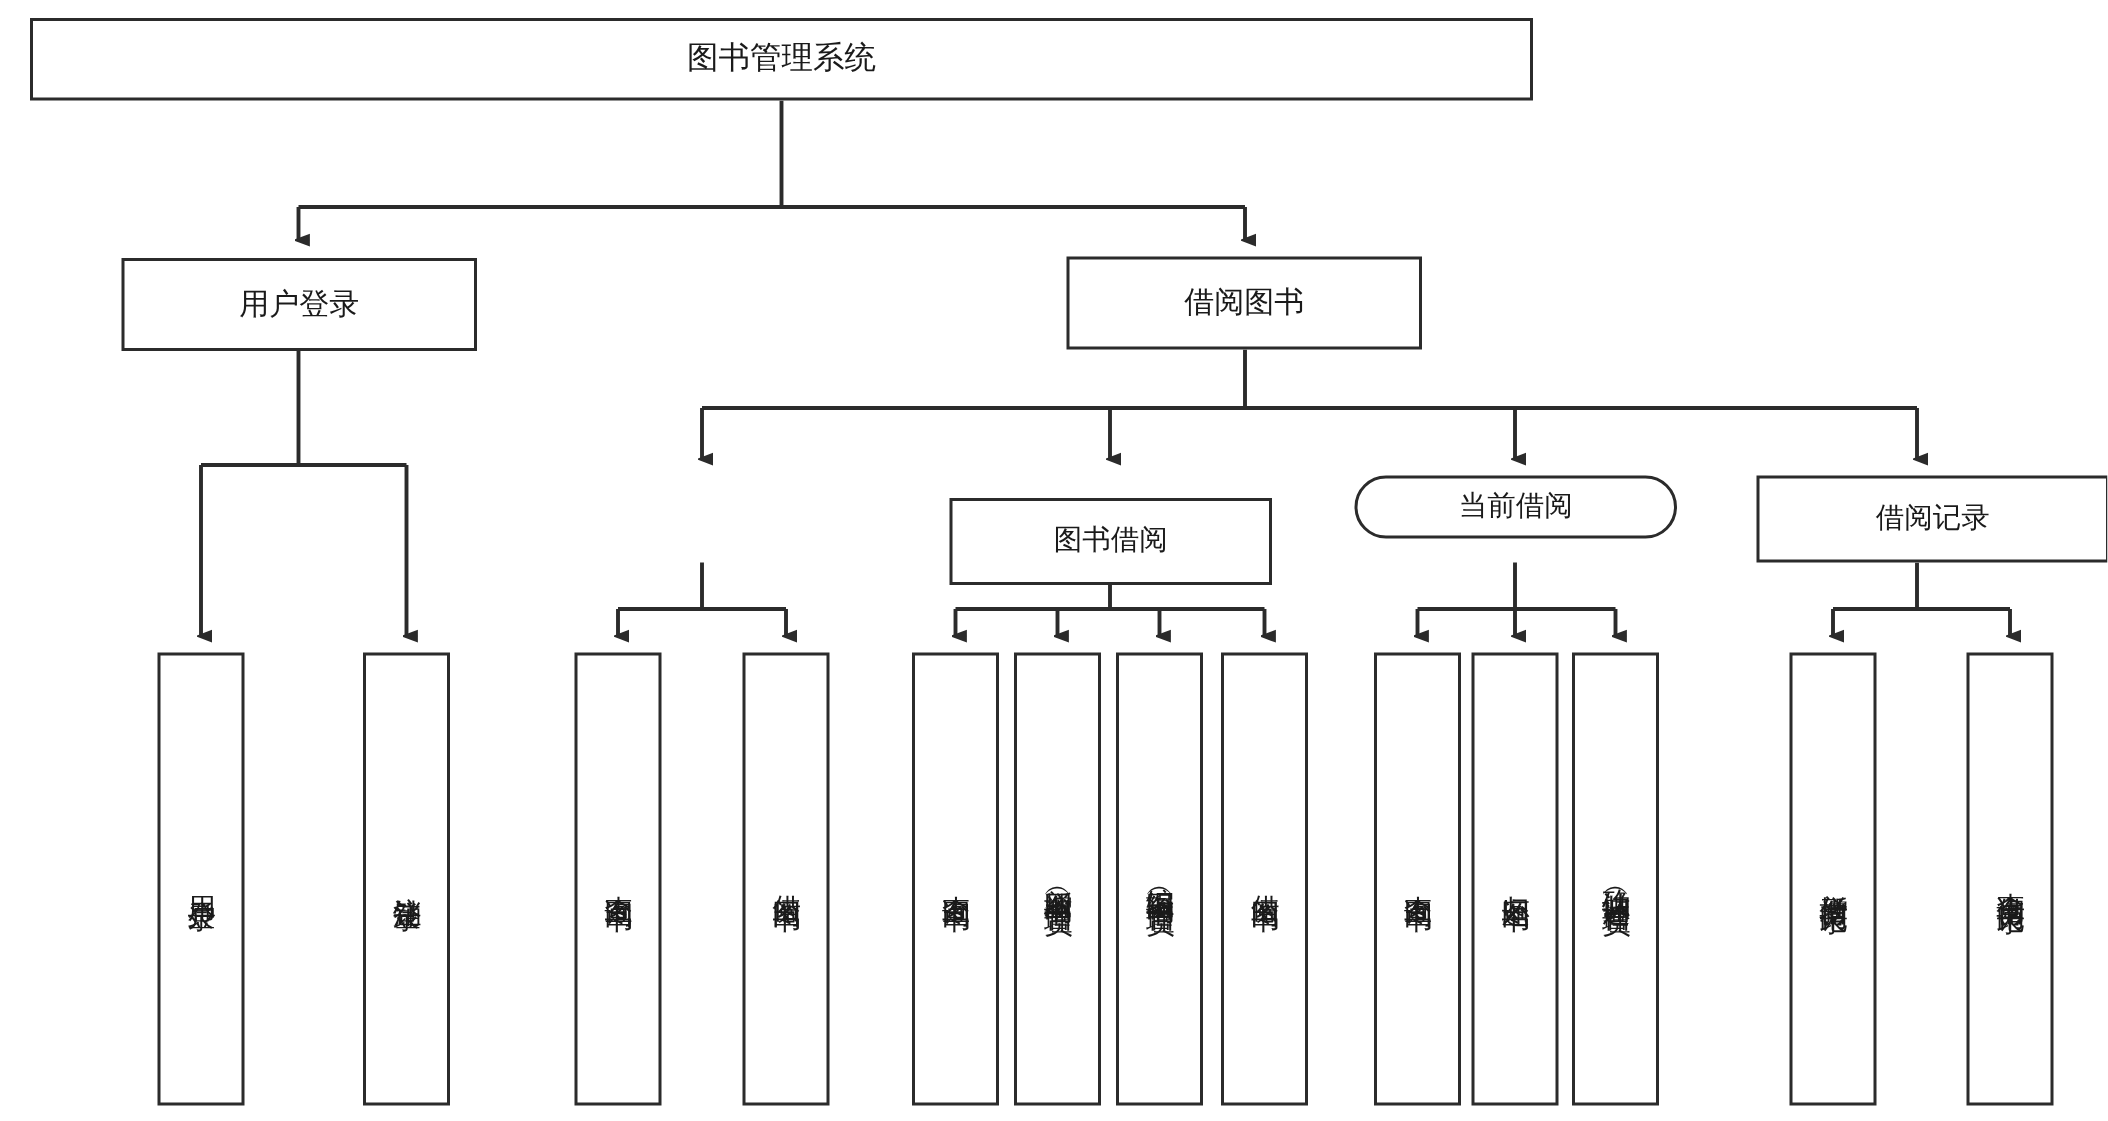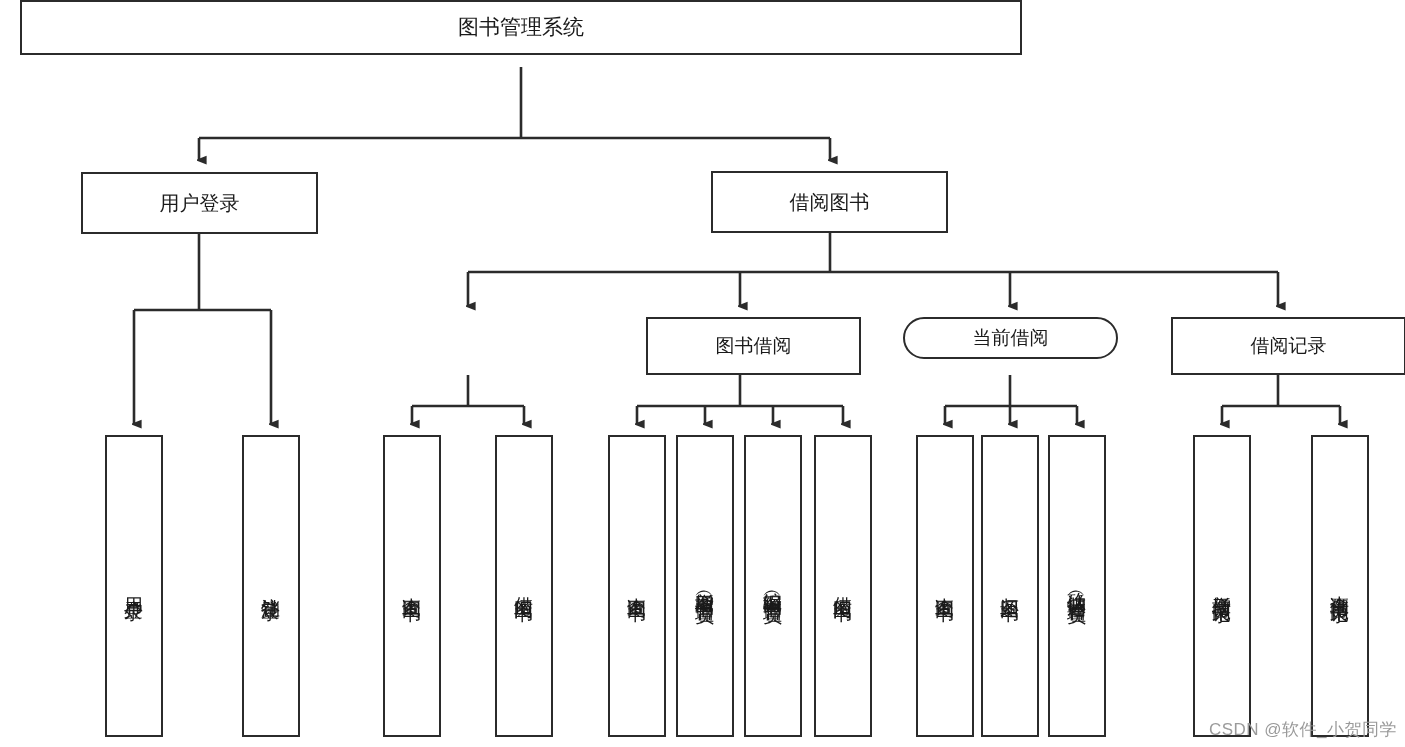--- a/index.html
+++ b/index.html
@@ -117,32 +117,32 @@
       <path d="M1010,406 L1010,424" marker-end="url(#arrow)"></path>
       <path d="M1077,406 L1077,424" marker-end="url(#arrow)"></path>
 
       <path d="M1278,375 L1278,406"></path>
       <path d="M1222,406 L1340,406"></path>
       <path d="M1222,406 L1222,424" marker-end="url(#arrow)"></path>
       <path d="M1340,406 L1340,424" marker-end="url(#arrow)"></path>
     </g>
   </svg>
 
-  <div class="node root" style="left:20px; top:0; width:1002px; height:55px;">
+  <div class="node root" style="left:20px; top:12px; width:1002px; height:55px;">
     <span class="label">图书管理系统</span>
   </div>
 
   <div class="node level2" style="left:81px; top:172px; width:237px; height:62px;">
     <span class="label">用户登录</span>
   </div>
   <div class="node level2" style="left:711px; top:171px; width:237px; height:62px;">
     <span class="label">借阅图书</span>
   </div>
 
-  <div class="node level3" style="left:633px; top:317px; width:215px; height:58px;margin-left:13px;">
+  <div class="node level3" style="left:633px; top:332px; width:215px; height:58px;">
     <span class="label">图书借阅</span>
   </div>
   <div class="node level3" style="left:903px; top:317px; width:215px; height:42px;border-radius:29px;">
     <span class="label">当前借阅</span>
   </div>
   <div class="node level3" style="left:1171px; top:317px; width:235px; height:58px;">
     <span class="label">借阅记录</span>
   </div>
 
   <div class="node leaf" style="left:105px; top:435px; width:58px; height:302px;">
@@ -182,15 +182,14 @@
     <span class="label">确认归还（管理员）</span>
   </div>
 
   <div class="node leaf" style="left:1193px; top:435px; width:58px; height:302px;">
     <span class="label">新增借阅记录</span>
   </div>
   <div class="node leaf" style="left:1311px; top:435px; width:58px; height:302px;">
     <span class="label">查询借阅记录</span>
   </div>
 
-  <div id="watermark">CSDN @软件_小贺同学</div>
 
 </div>
 
 </body></html>

